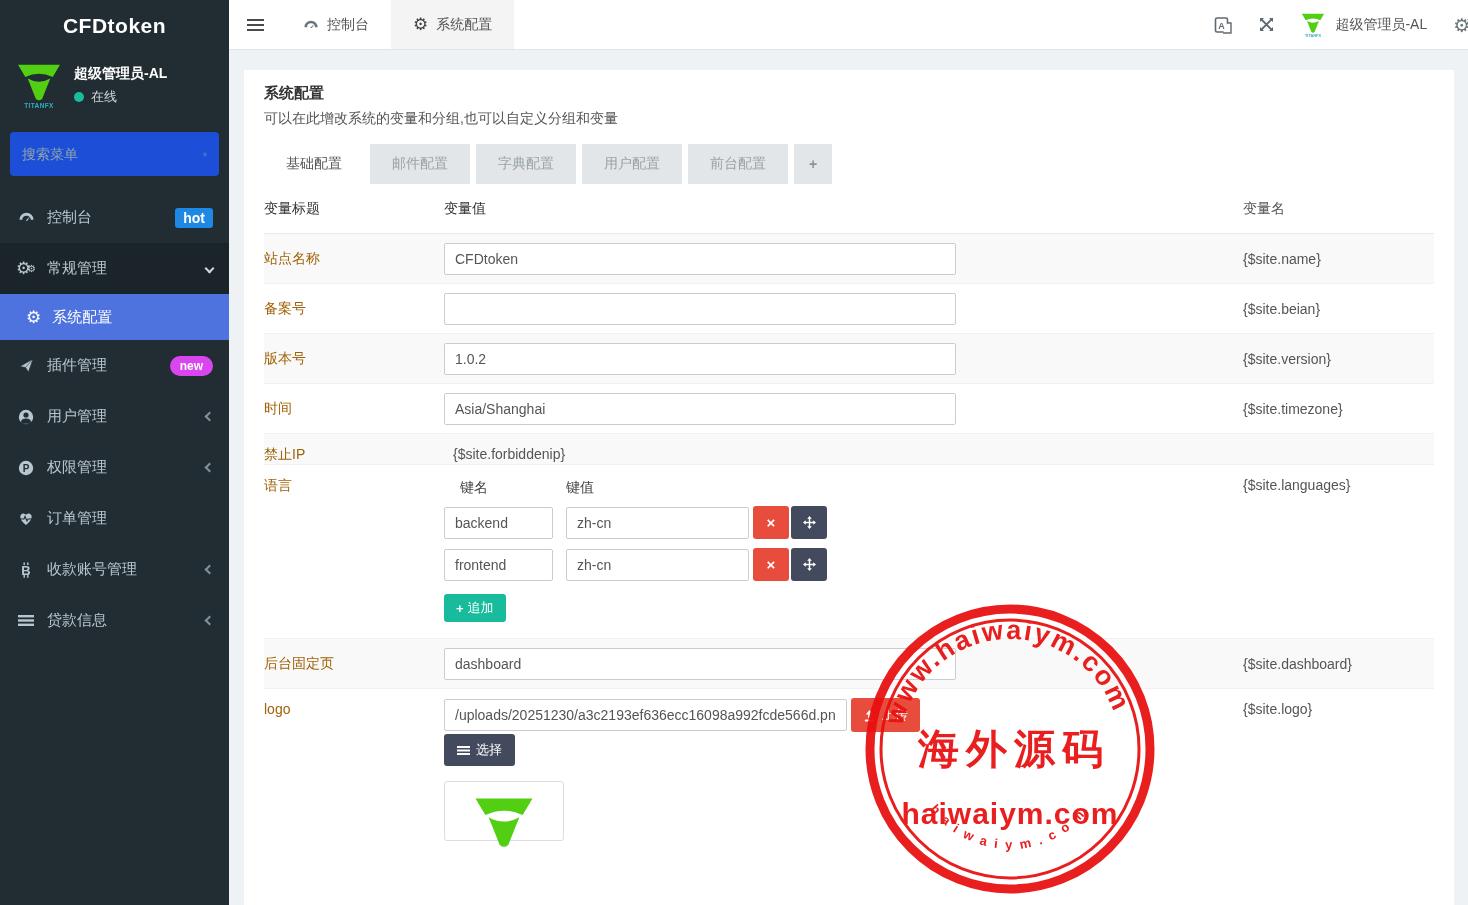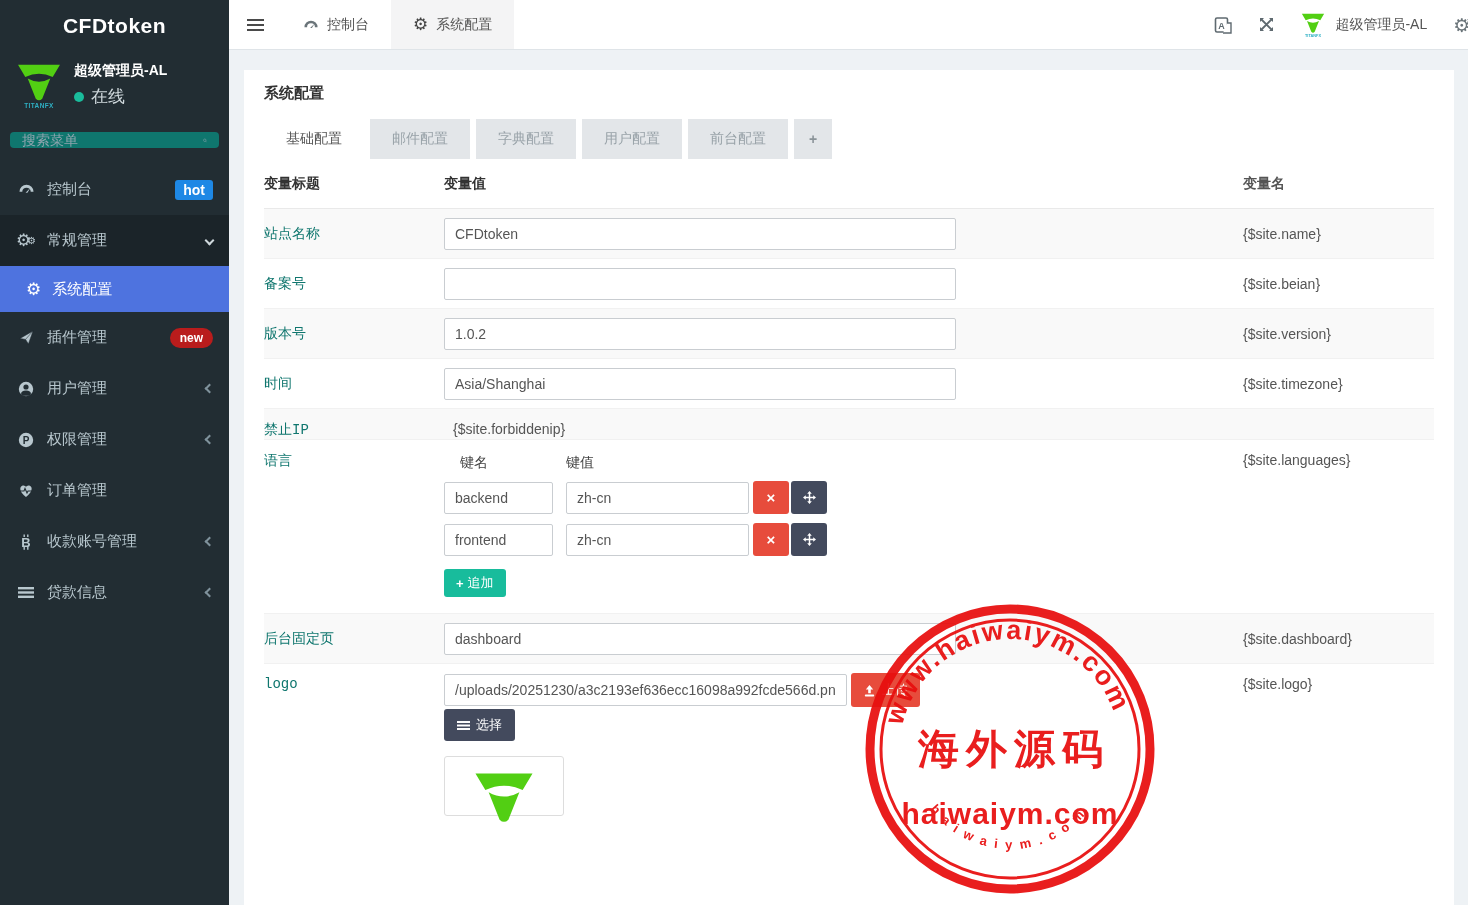--- a/index.html
+++ b/index.html
@@ -6,36 +6,36 @@
   html,body { width:1468px; height:905px; overflow:hidden; background:#eef2f5;
     font-family:"Liberation Sans","DejaVu Sans",sans-serif; font-size:14px; }
 
   
   .sidebar { position:absolute; left:0; top:0; width:229px; height:905px; background:#222d33; color:#b8c7ce; z-index:10; }
   .brand { height:52px; display:flex; align-items:center; justify-content:center;
     color:#fff; font-size:21px; font-weight:700; letter-spacing:.5px; }
   .userpanel { display:flex; padding:8px 14px 10px 16px; gap:12px; align-items:center; }
   .userpanel .uinfo { display:flex; flex-direction:column; gap:5px; }
   .uname { color:#fff; font-weight:700; font-size:14px; }
-  .ustatus { display:flex; align-items:center; gap:7px; font-size:17px; color:#cfd8dc; }
+  .ustatus { display:flex; align-items:center; gap:7px; font-size:13px; color:#cfd8dc; }
   .dot { width:10px; height:10px; border-radius:50%; background:#1abc9c; }
-  .sidesearch { margin:12px 10px 0 10px; height:16px; background:#0f766e; border-radius:4px;
+  .sidesearch { margin:12px 10px 0 10px; height:44px; background:#1d4ed8; border-radius:4px;
     display:flex; align-items:center; padding:0 12px; }
   .sidesearch input { flex:1; background:transparent; border:none; outline:none; color:#cfd8dc; font-size:14px; }
   .sidesearch input::placeholder { color:#8fa4ae; }
   .menu { margin-top:16px; }
   .side-item { height:51px; display:flex; align-items:center; padding:0 16px; gap:11px;
     font-size:15px; cursor:pointer; }
   .side-item .ic { width:20px; display:flex; justify-content:center; align-items:center; flex-shrink:0; }
   .section-open { background:#1b2429; }
   .side-child { height:46px; display:flex; align-items:center; padding:0 16px 0 26px; gap:11px;
     background:#4e73df; color:#fff; font-size:15px; cursor:pointer; }
   .badge-hot { margin-left:auto; background:#1e88e5; color:#fff; font-size:14px; font-weight:700;
     padding:2px 8px; border-radius:3px; }
-  .badge-new { margin-left:auto; background:#b91c1c; color:#fff; font-size:12px; font-weight:700;
+  .badge-new { margin-left:auto; background:#d946ef; color:#fff; font-size:12px; font-weight:700;
     padding:3px 10px; border-radius:10px; }
   .chev { margin-left:auto; width:7px; height:7px; border-right:2px solid #7f929c; border-bottom:2px solid #7f929c; }
   .chev-left { transform:rotate(135deg); }
   .chev-down { transform:rotate(45deg); border-color:#cfd8dc; }
   .gearchar { font-family:"DejaVu Sans",sans-serif; font-size:17px; line-height:1; color:#b8c7ce; }
   .gearchar.white { color:#fff; }
 
   
   .topbar { position:absolute; left:229px; top:0; width:1239px; height:50px; background:#fff;
     border-bottom:1px solid #dfe4e8; display:flex; align-items:stretch; z-index:10; }
@@ -54,23 +54,23 @@
   .ptitle { font-size:15px; font-weight:700; color:#333; }
   .psub { margin-top:7px; font-size:14px; color:#555; }
   .tabs { margin-top:16px; display:flex; gap:6px; }
   .tab { height:40px; padding:0 22px; display:flex; align-items:center; background:#e3e6e9;
     color:#98a2a8; font-size:14px; cursor:pointer; }
   .tab.active { background:#fff; color:#555; }
   .tab.plus { padding:0 15px; font-weight:700; color:#8a9398; }
 
   .tbl { margin-top:0; }
   .trow { display:grid; grid-template-columns:180px 790px 1fr; align-items:center; border-bottom:1px solid #f1f1f1; }
-  .trow.head { font-weight:700; color:#333; height:50px; border-bottom:1px solid #e9e9e9; }
+  .trow.head { font-weight:400; color:#333; height:50px; border-bottom:1px solid #e9e9e9; }
   .trow.stripe { background:#f9f9f9; }
-  .trow .lbl { color:#0f766e; padding-left:0; align-self:center;font-family:Liberation Mono, monospace; }
+  .trow .lbl { color:#a16207; padding-left:0; align-self:center; }
   .trow.toplbl .lbl { align-self:start; padding-top:12px; }
   .h50 { height:50px; }
   .vname { color:#555; padding-left:9px; align-self:center; }
   .trow.toplbl .vname { align-self:start; padding-top:12px; }
   .tin { width:512px; height:32px; border:1px solid #c9cdd1; border-radius:2px; padding:0 10px;
     font-size:14px; color:#555; outline:none; background:#fff; font-family:"Liberation Sans",sans-serif; }
   .tarea { width:512px; height:106px; border:1px solid #c9cdd1; border-radius:2px; padding:6px 10px;
     font-size:14px; color:#555; outline:none; resize:both; font-family:"Liberation Sans",sans-serif; line-height:1.45; }
   .rowpadtb { padding:10px 0 12px 0; }
 
@@ -276,20 +276,21 @@
       </svg>
       <span>超级管理员-AL</span>
     </span>
     <span class="cogend">⚙<span style="font-size:12px;margin-left:-4px;vertical-align:top;">⚙</span></span>
   </div>
 </div>
 
 <div class="main">
   <div class="panel">
     <div class="ptitle">系统配置</div>
+    <div class="psub">可以在此增改系统的变量和分组,也可以自定义分组和变量</div>
 
     <div class="tabs">
       <div class="tab active">基础配置</div>
       <div class="tab">邮件配置</div>
       <div class="tab">字典配置</div>
       <div class="tab">用户配置</div>
       <div class="tab">前台配置</div>
       <div class="tab plus">+</div>
     </div>
 

